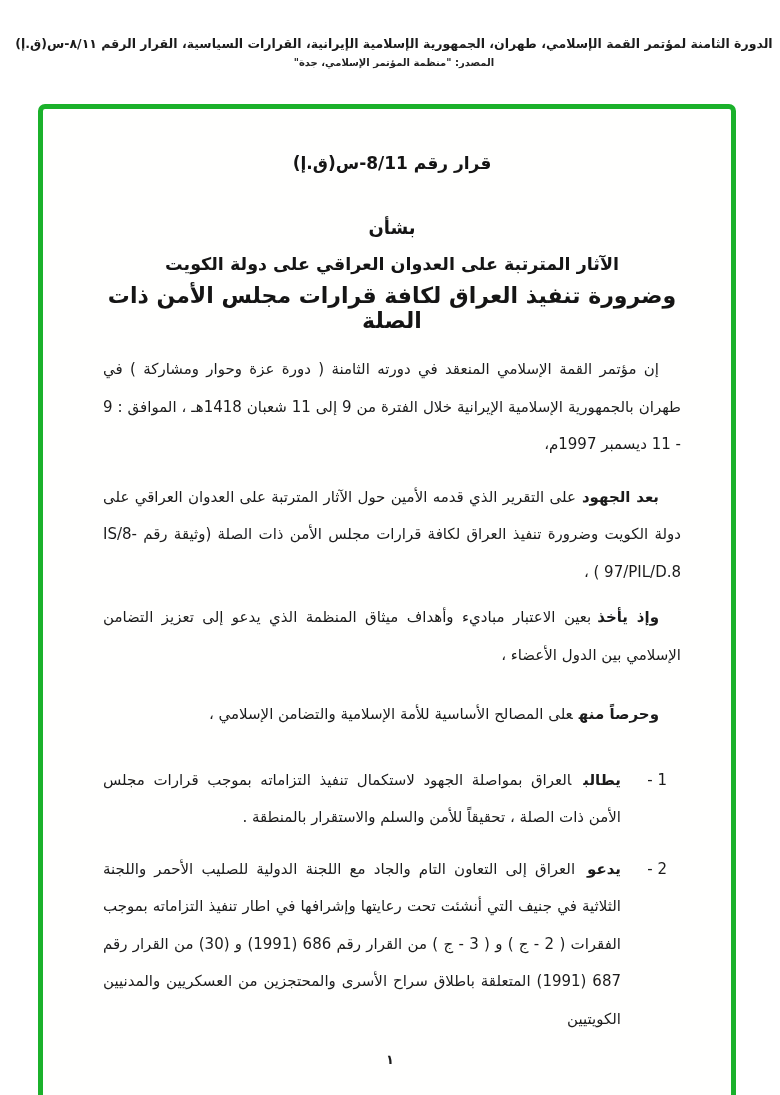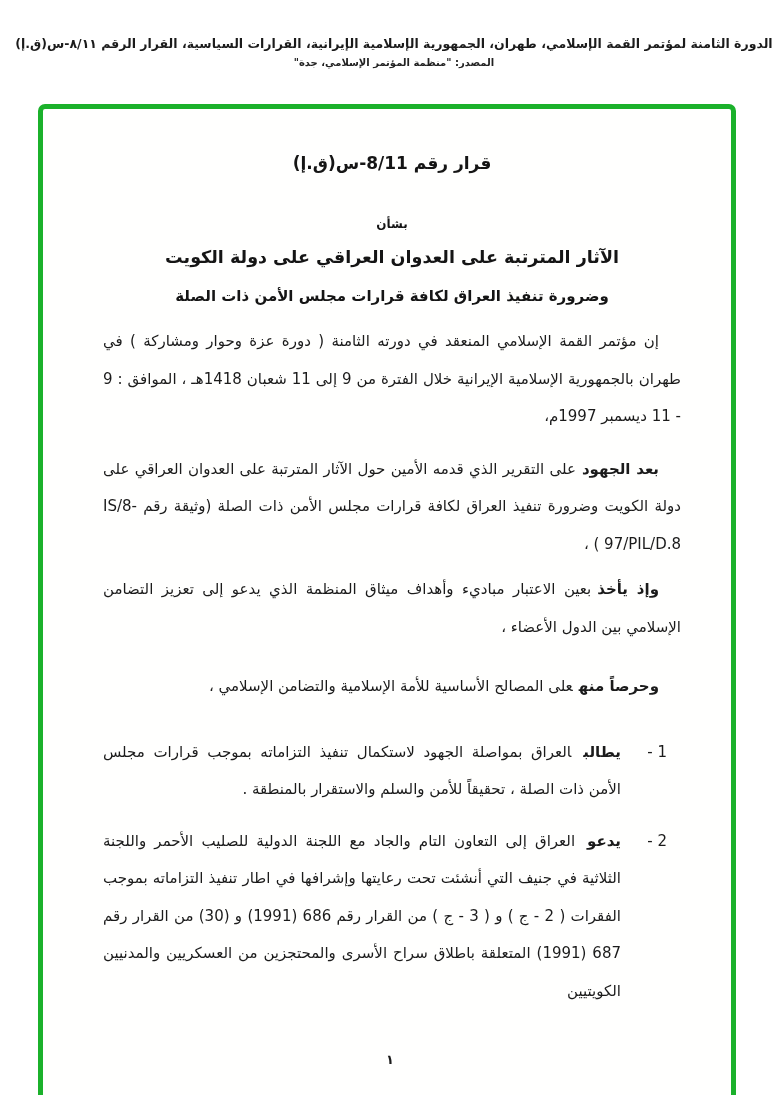--- a/index.html
+++ b/index.html
@@ -53,23 +53,23 @@
     background: #fffffe;
   }
 
   
   .title-block {
     text-align: center;
     margin-bottom: 18px;
   }
   .title-line { font-weight: bold; color: #151515; }
   .t1 { font-size: 17px;   margin-bottom: 15px; }
-  .t2 { font-size: 12px;   margin-bottom: 16px; margin-top: 44px; }
-  .t3 { font-size: 17.5px; margin-bottom: 20px; }
-  .t4 { font-size: 15px; }
+  .t2 { font-size: 18px;   margin-bottom: 16px; margin-top: 44px; }
+  .t3 { font-size: 17.5px; margin-bottom: 9px; }
+  .t4 { font-size: 22px; }
 
   
   .para {
     font-size: 15px;
     line-height: 37.5px;
     text-align: justify;
     text-indent: 22px;
     margin: 0;
   }
   .para .lead { font-weight: bold; padding-left: 6px; }

